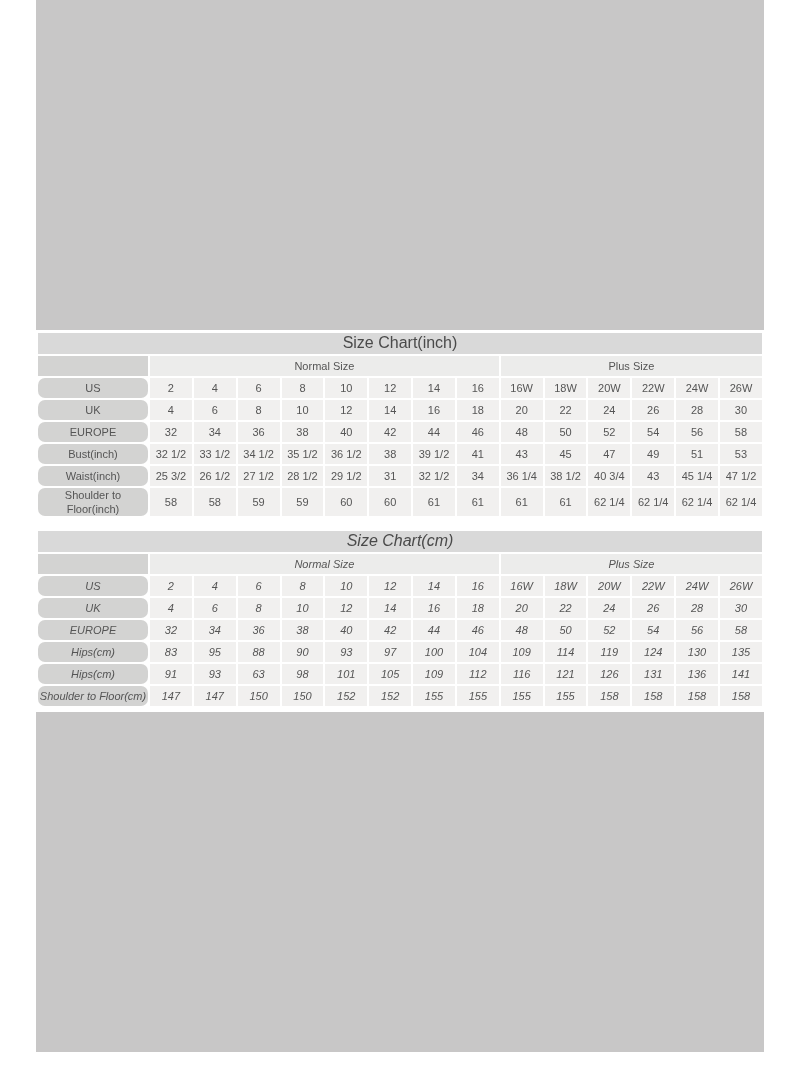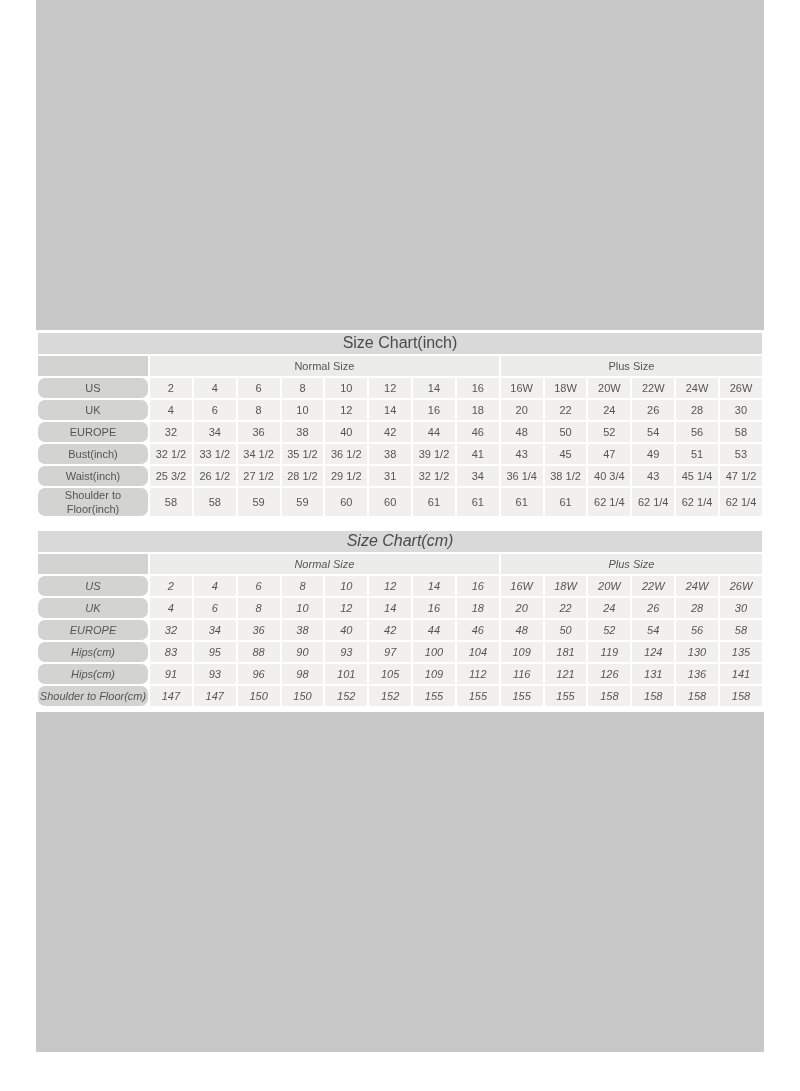--- a/index.html
+++ b/index.html
@@ -254,31 +254,31 @@
             <td class="rowhead">Hips(cm)</td>
             <td class="val">83</td>
             <td class="val">95</td>
             <td class="val">88</td>
             <td class="val">90</td>
             <td class="val">93</td>
             <td class="val">97</td>
             <td class="val">100</td>
             <td class="val">104</td>
             <td class="val">109</td>
-            <td class="val">181</td>
+            <td class="val">114</td>
             <td class="val">119</td>
             <td class="val">124</td>
             <td class="val">130</td>
             <td class="val">135</td>
           </tr>
           <tr>
             <td class="rowhead">Hips(cm)</td>
             <td class="val">91</td>
             <td class="val">93</td>
-            <td class="val">96</td>
+            <td class="val">63</td>
             <td class="val">98</td>
             <td class="val">101</td>
             <td class="val">105</td>
             <td class="val">109</td>
             <td class="val">112</td>
             <td class="val">116</td>
             <td class="val">121</td>
             <td class="val">126</td>
             <td class="val">131</td>
             <td class="val">136</td>

